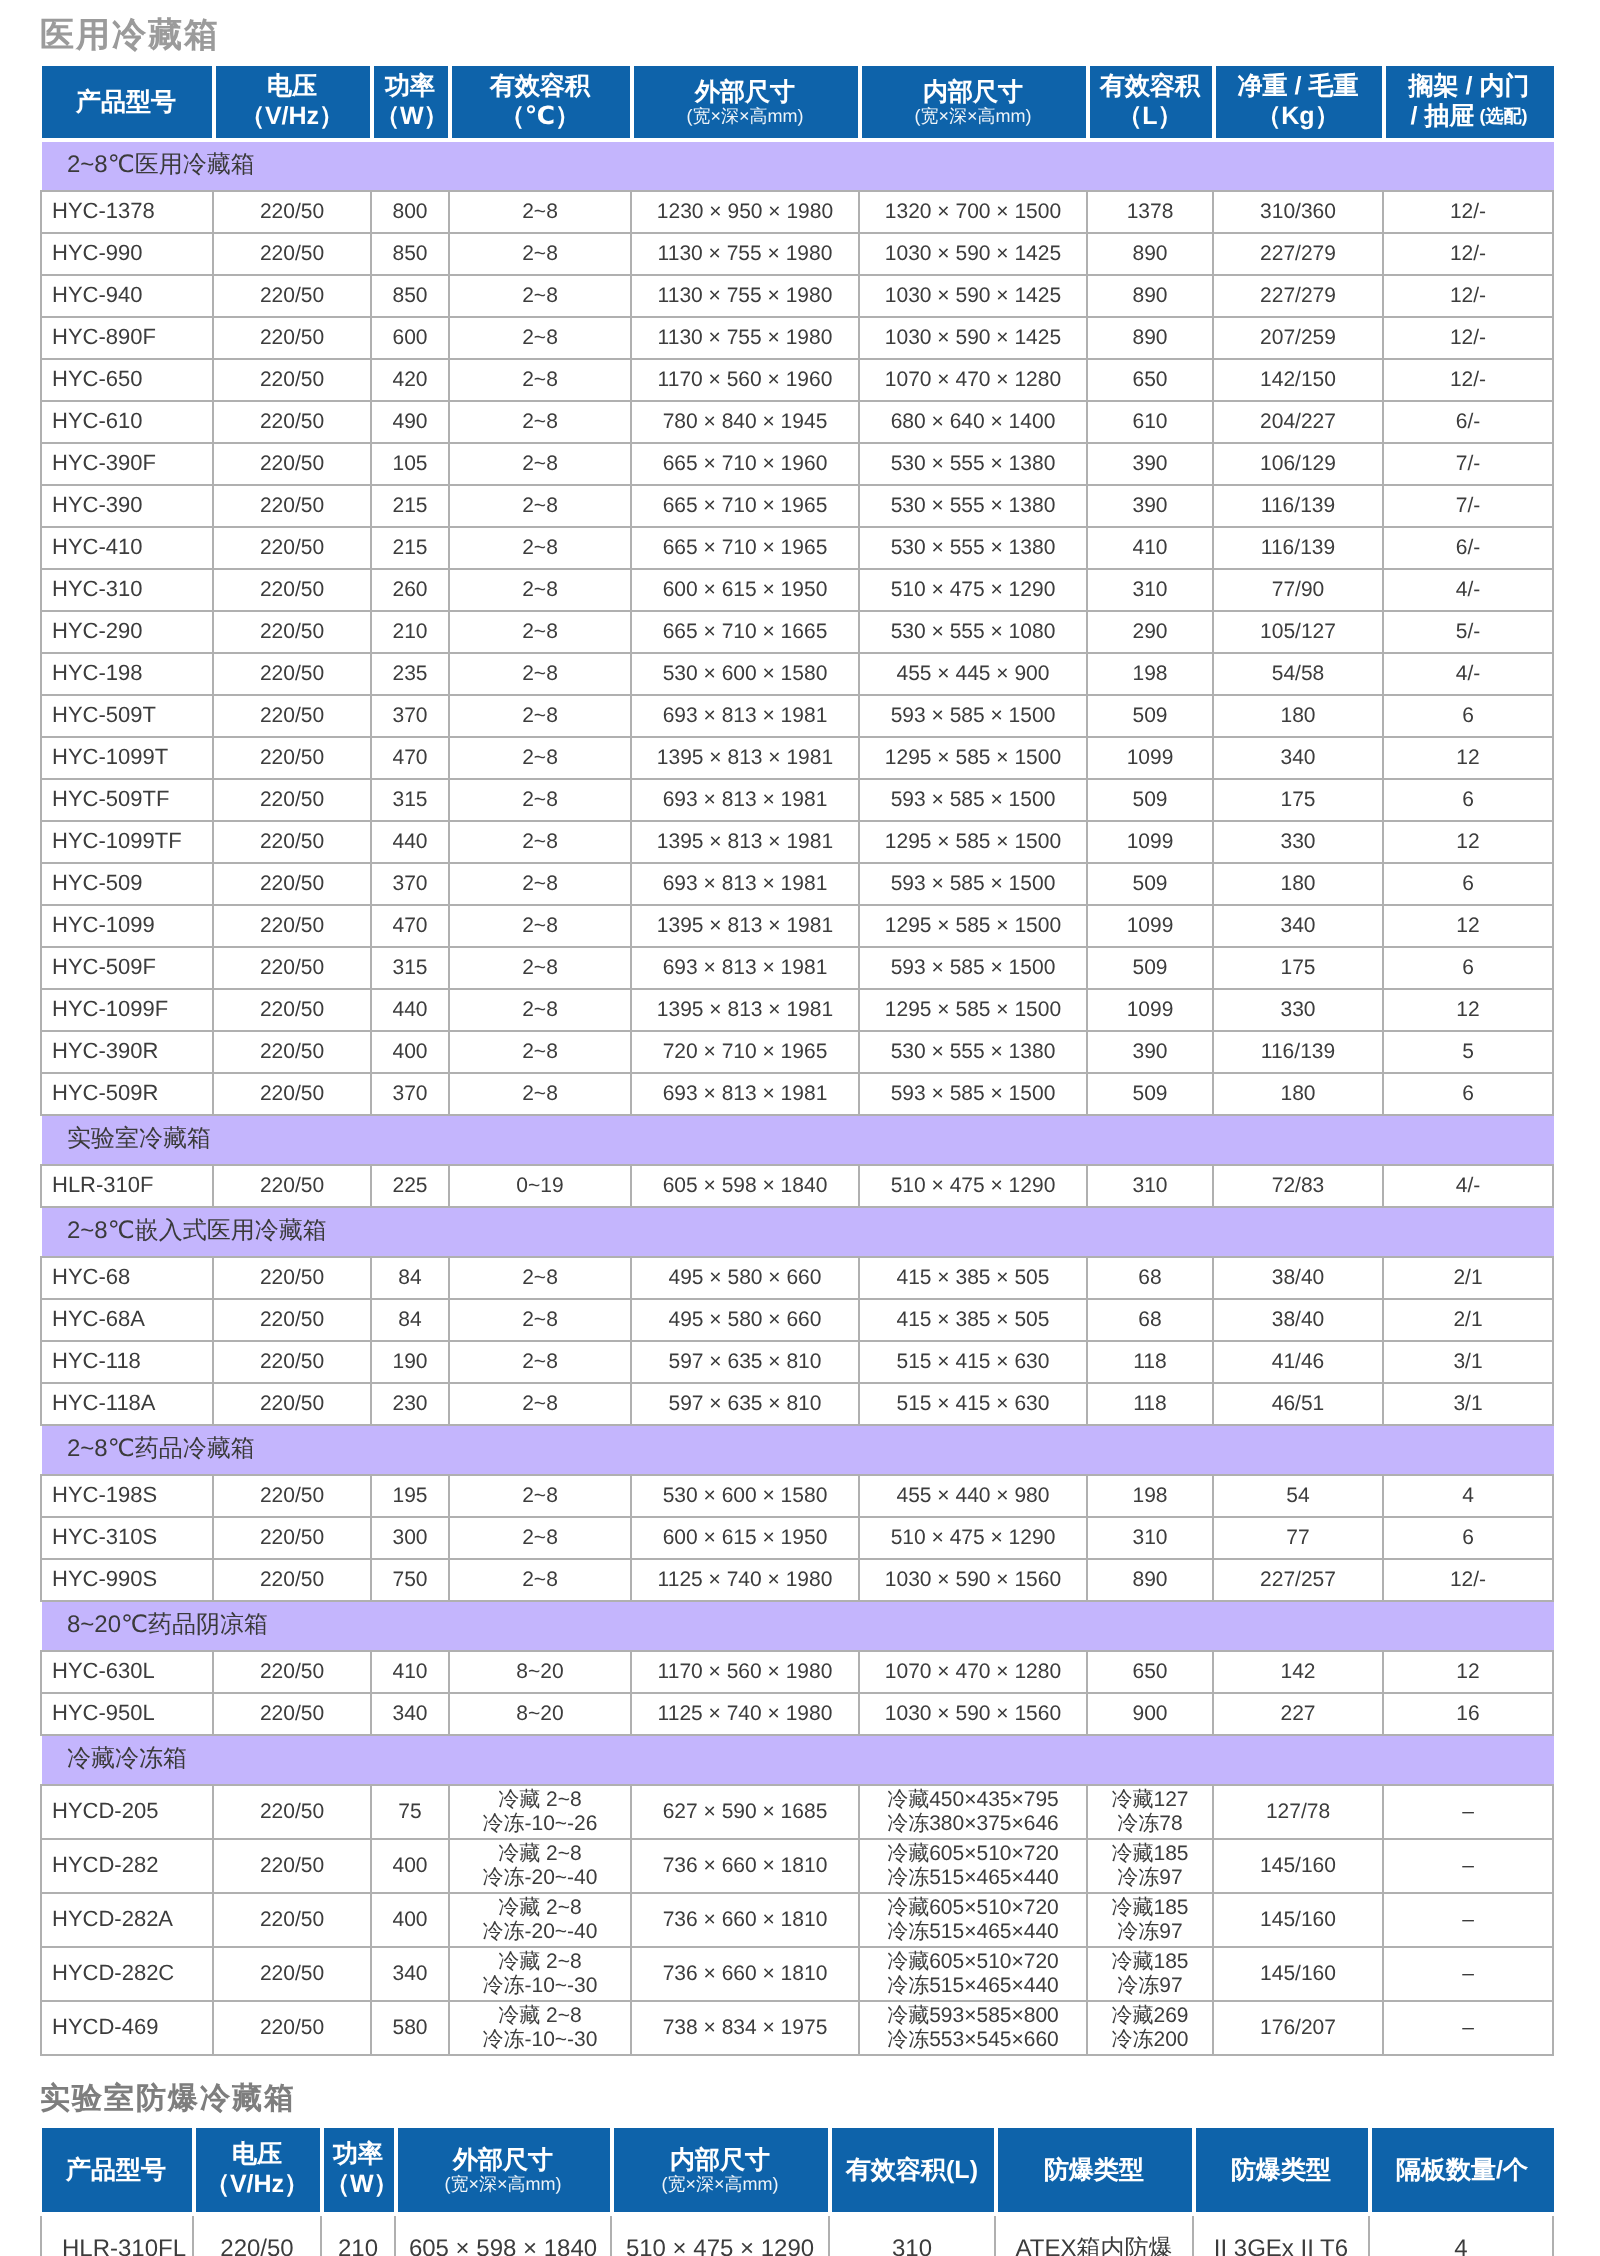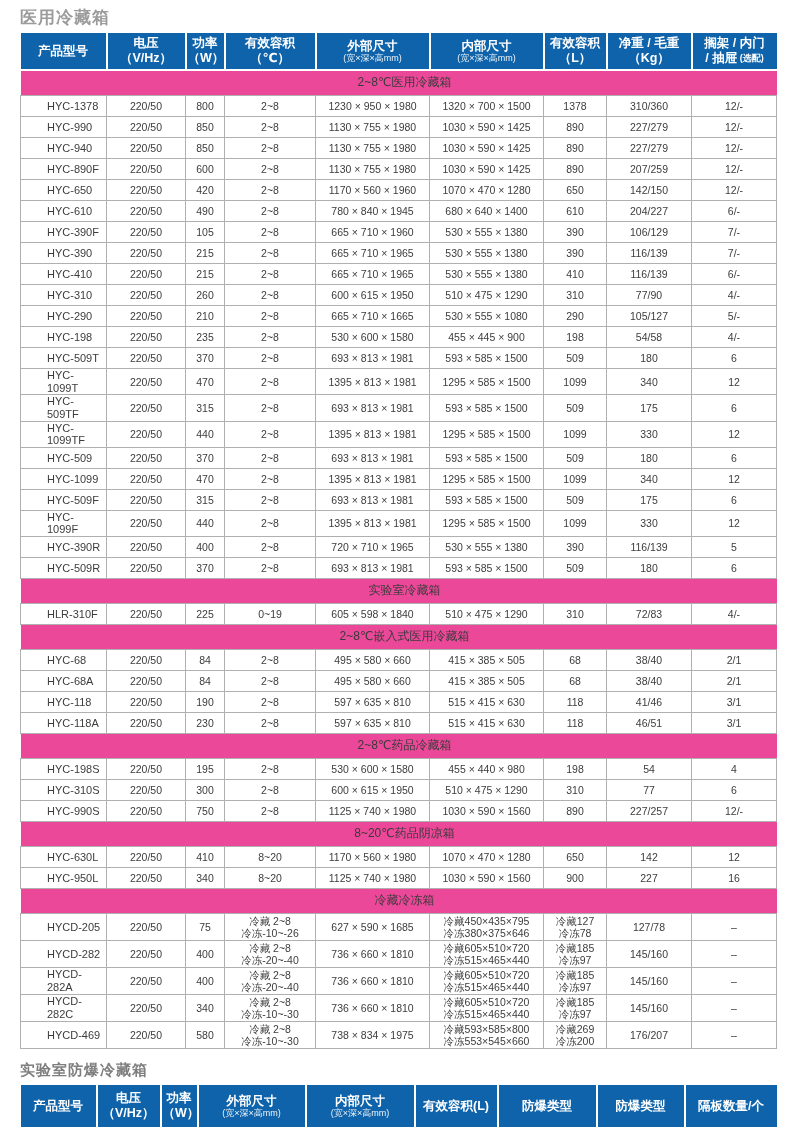--- a/index.html
+++ b/index.html
@@ -23,24 +23,24 @@
   table.spec th:first-child{border-left:none;}
   table.spec th .sub{font-size:9px;font-weight:normal;color:rgba(255,255,255,.93);line-height:1.1;}
   table.spec th .note{font-size:9px;font-weight:bold;vertical-align:1px;}
   table.spec td{
     border:1px solid #b0b0b0;color:#3c3c3c;font-size:10.5px;
     text-align:center;vertical-align:middle;padding:0 1px;
     white-space:pre-line;line-height:1.15;
   }
   .t1 tr.data td{height:20px;}
   .t1 tr.data.tall td{height:26px;margin-left:23px;}
-  .t1 td.c-model{text-align:left;padding-left:26px;font-size:11px;}
+  .t1 td.c-model{text-align:left;padding-left:5px;font-size:11px;}
   .t1 tr.section td{
-    background:#ec4899;border-left:none;border-right:none;
-    text-align:center;padding-left:13px;height:24px;
+    background:#c4b5fd;border-left:none;border-right:none;
+    text-align:left;padding-left:13px;height:24px;
     font-size:12px;color:#3a3a3a;
   }
   td.multi{font-size:8px;line-height:1.25;}
   .t1 th{height:30px;}
   .t2 th{height:36px;}
   .t2 tr.data td{height:33px;font-size:12px;}
   .t2 td.c-model{text-align:left;padding-left:10px;}
 </style>
 </head>
 <body>

